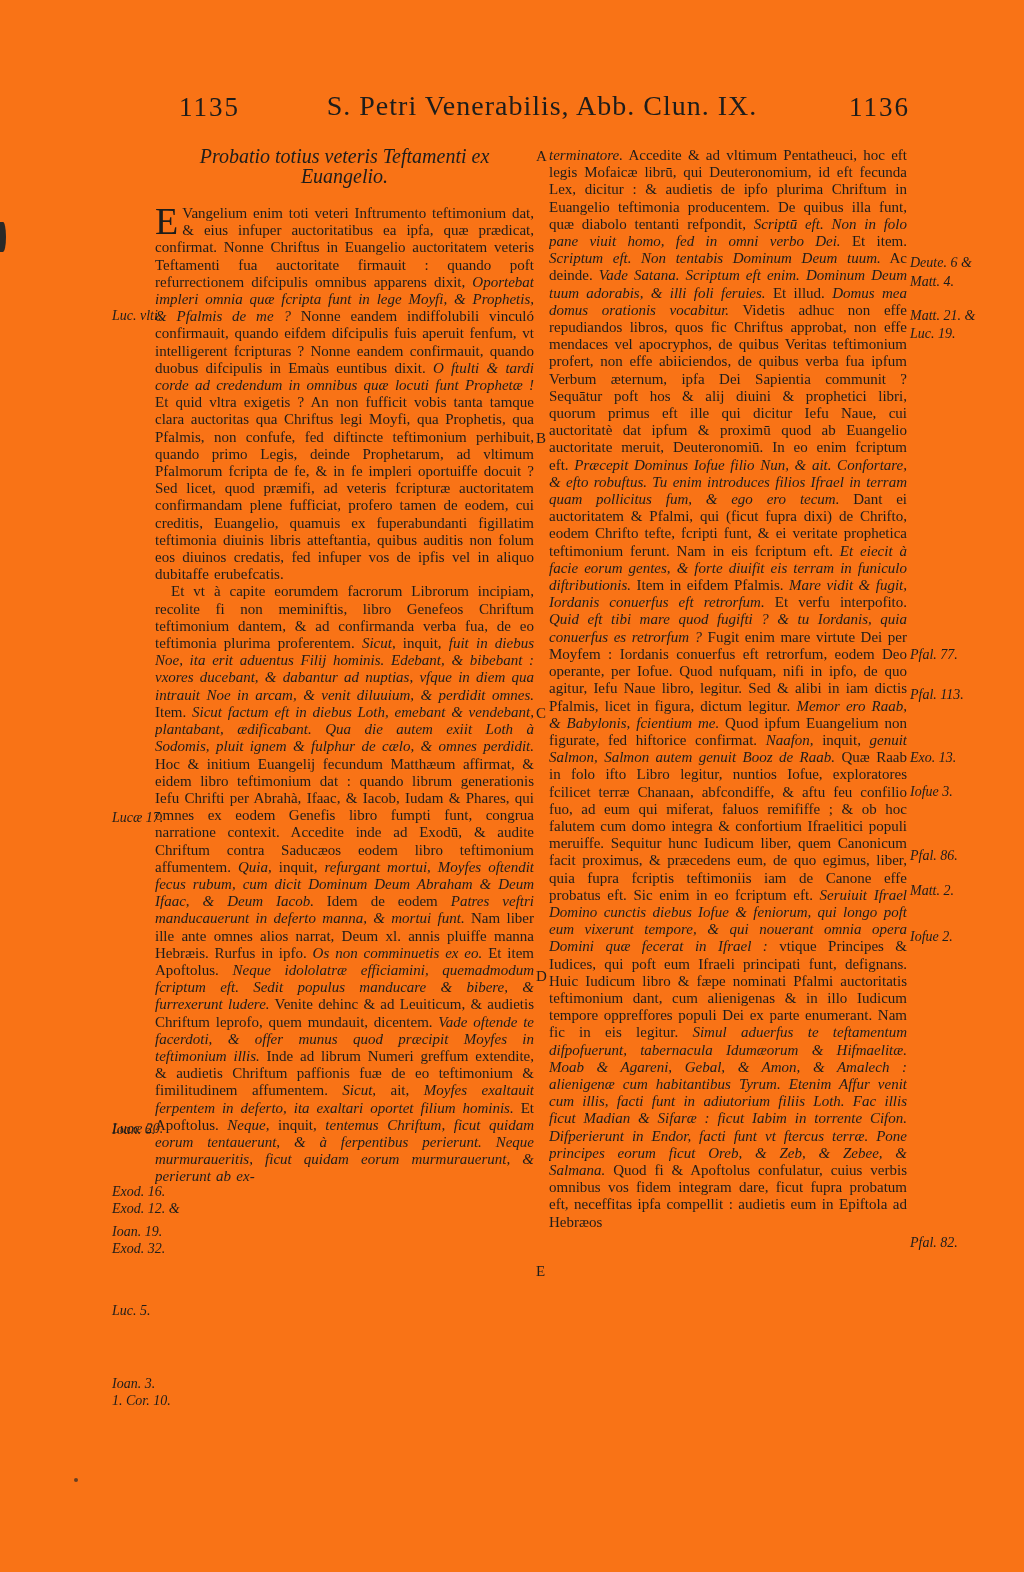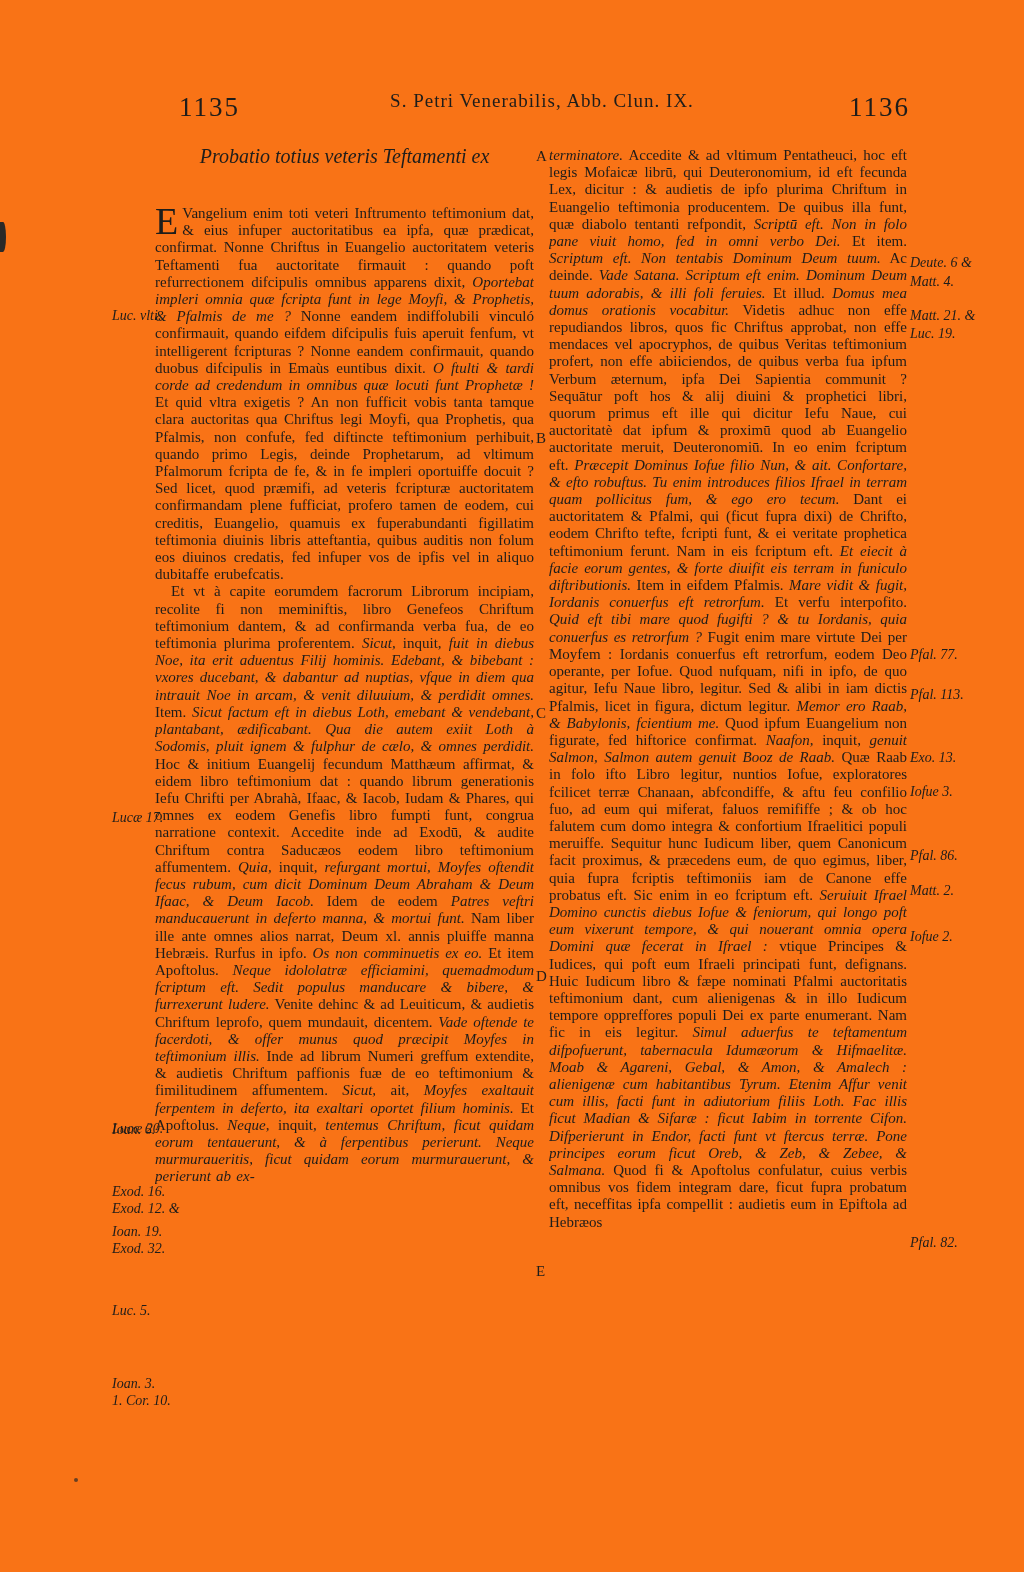--- a/index.html
+++ b/index.html
@@ -2,21 +2,21 @@
 <html><head>
 <meta charset="utf-8">
 <style>
   html,body{margin:0;padding:0;background:#e9e8e5;}
   .page{position:relative;width:1024px;height:1572px;background:#f97316;overflow:hidden;
         font-family:"Liberation Serif","DejaVu Serif",serif;color:#1e1d1b;}
   .pagenum{position:absolute;top:92px;font-size:27px;letter-spacing:2px;}
   .pagenum.left{left:179px;}
   .pagenum.right{left:849px;}
   .page-title{position:absolute;top:90px;left:292px;width:500px;text-align:center;
-              font-size:19px;letter-spacing:1px;white-space:nowrap;}
+              font-size:28px;letter-spacing:1px;white-space:nowrap;}
   .col{position:absolute;text-align:justify;font-size:15px;line-height:17.2px;word-spacing:1.5px;}
   .col p{margin:0;padding:0;}
   .left-col{left:155px;top:205px;width:379px;height:1262px;overflow:hidden;}
   .right-col{left:549px;top:147px;width:358px;height:1322px;overflow:hidden;}
   .col-heading{position:absolute;top:146px;left:155px;width:379px;text-align:center;
                font-style:italic;font-size:20px;line-height:20px;}
   .dropcap{float:left;font-size:38px;line-height:31px;padding:1px 4px 0 0;}
   .indent{text-indent:16px;}
   .notes .note{position:absolute;font-style:italic;font-size:14px;line-height:15px;white-space:nowrap;}
   .notes-left .note{left:112px;}
@@ -31,20 +31,21 @@
 <body>
 
 <div class="page">
 
   <div class="pagenum left">1135</div>
   <div class="page-title">S. Petri Venerabilis, Abb. Clun. IX.</div>
   <div class="pagenum right">1136</div>
 
   <div class="col-heading">
     <div>Probatio totius veteris Teftamenti ex</div>
+    <div>Euangelio.</div>
   </div>
 
   <div class="col left-col">
     <p><span class="dropcap">E</span><span>Vangelium enim toti veteri Inftrumento teftimonium dat, &amp; eius infuper auctoritatibus ea ipfa, quæ prædicat, confirmat. Nonne Chriftus in Euangelio auctoritatem veteris Teftamenti fua auctoritate firmauit : quando poft refurrectionem difcipulis omnibus apparens dixit, </span><i>Oportebat impleri omnia quæ fcripta funt in lege Moyfi, &amp; Prophetis, &amp; Pfalmis de me ?</i><span> Nonne eandem indiffolubili vinculó confirmauit, quando eifdem difcipulis fuis aperuit fenfum, vt intelligerent fcripturas ? Nonne eandem confirmauit, quando duobus difcipulis in Emaùs euntibus dixit. </span><i>O ftulti &amp; tardi corde ad credendum in omnibus quæ locuti funt Prophetæ !</i><span> Et quid vltra exigetis ? An non fufficit vobis tanta tamque clara auctoritas qua Chriftus legi Moyfi, qua Prophetis, qua Pfalmis, non confufe, fed diftincte teftimonium perhibuit, quando primo Legis, deinde Prophetarum, ad vltimum Pfalmorum fcripta de fe, &amp; in fe impleri oportuiffe docuit ? Sed licet, quod præmifi, ad veteris fcripturæ auctoritatem confirmandam plene fufficiat, profero tamen de eodem, cui creditis, Euangelio, quamuis ex fuperabundanti figillatim teftimonia diuinis libris atteftantia, quibus auditis non folum eos diuinos credatis, fed infuper vos de ipfis vel in aliquo dubitaffe erubefcatis.</span></p>
     <p class="indent"><span>Et vt à capite eorumdem facrorum Librorum incipiam, recolite fi non meminiftis, libro Genefeos Chriftum teftimonium dantem, &amp; ad confirmanda verba fua, de eo teftimonia plurima proferentem. </span><i>Sicut,</i><span> inquit, </span><i>fuit in diebus Noe, ita erit aduentus Filij hominis. Edebant, &amp; bibebant : vxores ducebant, &amp; dabantur ad nuptias, vfque in diem qua intrauit Noe in arcam, &amp; venit diluuium, &amp; perdidit omnes.</i><span> Item. </span><i>Sicut factum eft in diebus Loth, emebant &amp; vendebant, plantabant, ædificabant. Qua die autem exiit Loth à Sodomis, pluit ignem &amp; fulphur de cælo, &amp; omnes perdidit.</i><span> Hoc &amp; initium Euangelij fecundum Matthæum affirmat, &amp; eidem libro teftimonium dat : quando librum generationis Iefu Chrifti per Abrahà, Ifaac, &amp; Iacob, Iudam &amp; Phares, qui omnes ex eodem Genefis libro fumpti funt, congrua narratione contexit. Accedite inde ad Exodū, &amp; audite Chriftum contra Saducæos eodem libro teftimonium affumentem. </span><i>Quia,</i><span> inquit, </span><i>refurgant mortui, Moyfes oftendit fecus rubum, cum dicit Dominum Deum Abraham &amp; Deum Ifaac, &amp; Deum Iacob.</i><span> Idem de eodem </span><i>Patres veftri manducauerunt in deferto manna, &amp; mortui funt.</i><span> Nam liber ille ante omnes alios narrat, Deum xl. annis pluiffe manna Hebræis. Rurfus in ipfo. </span><i>Os non comminuetis ex eo.</i><span> Et item Apoftolus. </span><i>Neque idololatræ efficiamini, quemadmodum fcriptum eft. Sedit populus manducare &amp; bibere, &amp; furrexerunt ludere.</i><span> Venite dehinc &amp; ad Leuiticum, &amp; audietis Chriftum leprofo, quem mundauit, dicentem. </span><i>Vade oftende te facerdoti, &amp; offer munus quod præcipit Moyfes in teftimonium illis.</i><span> Inde ad librum Numeri greffum extendite, &amp; audietis Chriftum paffionis fuæ de eo teftimonium &amp; fimilitudinem affumentem. </span><i>Sicut,</i><span> ait, </span><i>Moyfes exaltauit ferpentem in deferto, ita exaltari oportet filium hominis.</i><span> Et Apoftolus. </span><i>Neque,</i><span> inquit, </span><i>tentemus Chriftum, ficut quidam eorum tentauerunt, &amp; à ferpentibus perierunt. Neque murmuraueritis, ficut quidam eorum murmurauerunt, &amp; perierunt ab ex-</i></p>
   </div>
 
   <div class="col right-col">
     <p><i>terminatore.</i><span> Accedite &amp; ad vltimum Pentatheuci, hoc eft legis Mofaicæ librū, qui Deuteronomium, id eft fecunda Lex, dicitur : &amp; audietis de ipfo plurima Chriftum in Euangelio teftimonia producentem. De quibus illa funt, quæ diabolo tentanti refpondit, </span><i>Scriptū eft. Non in folo pane viuit homo, fed in omni verbo Dei.</i><span> Et item. </span><i>Scriptum eft. Non tentabis Dominum Deum tuum.</i><span> Ac deinde. </span><i>Vade Satana. Scriptum eft enim. Dominum Deum tuum adorabis, &amp; illi foli feruies.</i><span> Et illud. </span><i>Domus mea domus orationis vocabitur.</i><span> Videtis adhuc non effe repudiandos libros, quos fic Chriftus approbat, non effe mendaces vel apocryphos, de quibus Veritas teftimonium profert, non effe abiiciendos, de quibus verba fua ipfum Verbum æternum, ipfa Dei Sapientia communit ? Sequātur poft hos &amp; alij diuini &amp; prophetici libri, quorum primus eft ille qui dicitur Iefu Naue, cui auctoritatè dat ipfum &amp; proximū quod ab Euangelio auctoritate meruit, Deuteronomiū. In eo enim fcriptum eft. </span><i>Præcepit Dominus Iofue filio Nun, &amp; ait. Confortare, &amp; efto robuftus. Tu enim introduces filios Ifrael in terram quam pollicitus fum, &amp; ego ero tecum.</i><span> Dant ei auctoritatem &amp; Pfalmi, qui (ficut fupra dixi) de Chrifto, eodem Chrifto tefte, fcripti funt, &amp; ei veritate prophetica teftimonium ferunt. Nam in eis fcriptum eft. </span><i>Et eiecit à facie eorum gentes, &amp; forte diuifit eis terram in funiculo diftributionis.</i><span> Item in eifdem Pfalmis. </span><i>Mare vidit &amp; fugit, Iordanis conuerfus eft retrorfum.</i><span> Et verfu interpofito. </span><i>Quid eft tibi mare quod fugifti ? &amp; tu Iordanis, quia conuerfus es retrorfum ?</i><span> Fugit enim mare virtute Dei per Moyfem : Iordanis conuerfus eft retrorfum, eodem Deo operante, per Iofue. Quod nufquam, nifi in ipfo, de quo agitur, Iefu Naue libro, legitur. Sed &amp; alibi in iam dictis Pfalmis, licet in figura, dictum legitur. </span><i>Memor ero Raab, &amp; Babylonis, fcientium me.</i><span> Quod ipfum Euangelium non figurate, fed hiftorice confirmat. </span><i>Naafon,</i><span> inquit, </span><i>genuit Salmon, Salmon autem genuit Booz de Raab.</i><span> Quæ Raab in folo ifto Libro legitur, nuntios Iofue, exploratores fcilicet terræ Chanaan, abfcondiffe, &amp; aftu feu confilio fuo, ad eum qui miferat, faluos remififfe ; &amp; ob hoc falutem cum domo integra &amp; confortium Ifraelitici populi meruiffe. Sequitur hunc Iudicum liber, quem Canonicum facit proximus, &amp; præcedens eum, de quo egimus, liber, quia fupra fcriptis teftimoniis iam de Canone effe probatus eft. Sic enim in eo fcriptum eft. </span><i>Seruiuit Ifrael Domino cunctis diebus Iofue &amp; feniorum, qui longo poft eum vixerunt tempore, &amp; qui nouerant omnia opera Domini quæ fecerat in Ifrael :</i><span> vtique Principes &amp; Iudices, qui poft eum Ifraeli principati funt, defignans. Huic Iudicum libro &amp; fæpe nominati Pfalmi auctoritatis teftimonium dant, cum alienigenas &amp; in illo Iudicum tempore oppreffores populi Dei ex parte enumerant. Nam fic in eis legitur. </span><i>Simul aduerfus te teftamentum difpofuerunt, tabernacula Idumæorum &amp; Hifmaelitæ. Moab &amp; Agareni, Gebal, &amp; Amon, &amp; Amalech : alienigenæ cum habitantibus Tyrum. Etenim Affur venit cum illis, facti funt in adiutorium filiis Loth. Fac illis ficut Madian &amp; Sifaræ : ficut Iabim in torrente Cifon. Difperierunt in Endor, facti funt vt ftercus terræ. Pone principes eorum ficut Oreb, &amp; Zeb, &amp; Zebee, &amp; Salmana.</i><span> Quod fi &amp; Apoftolus confulatur, cuius verbis omnibus vos fidem integram dare, ficut fupra probatum eft, neceffitas ipfa compellit : audietis eum in Epiftola ad Hebræos</span></p>
   </div>

